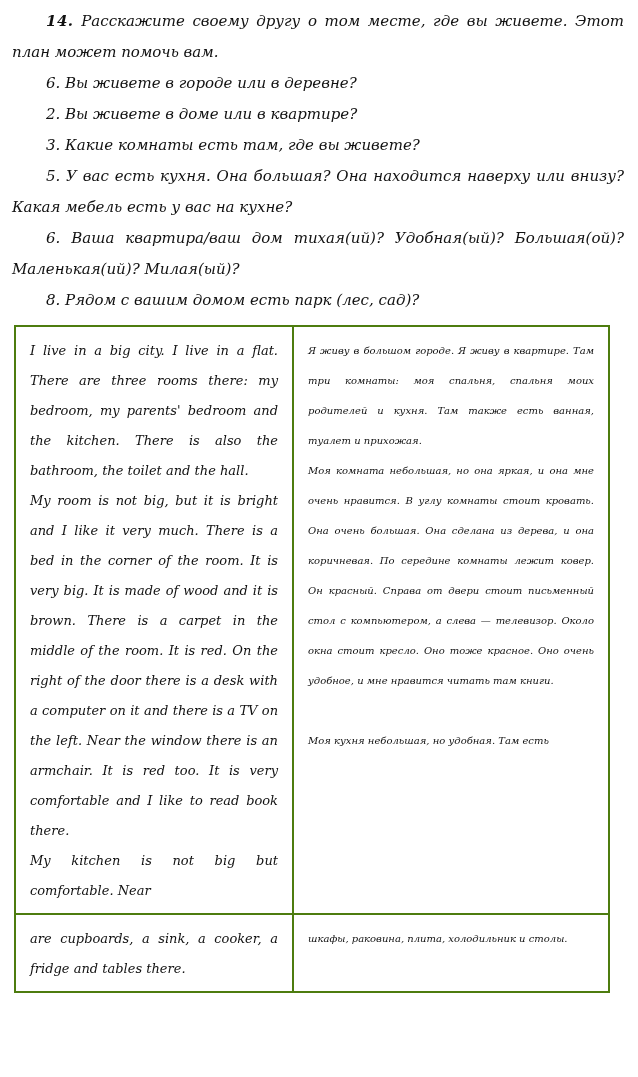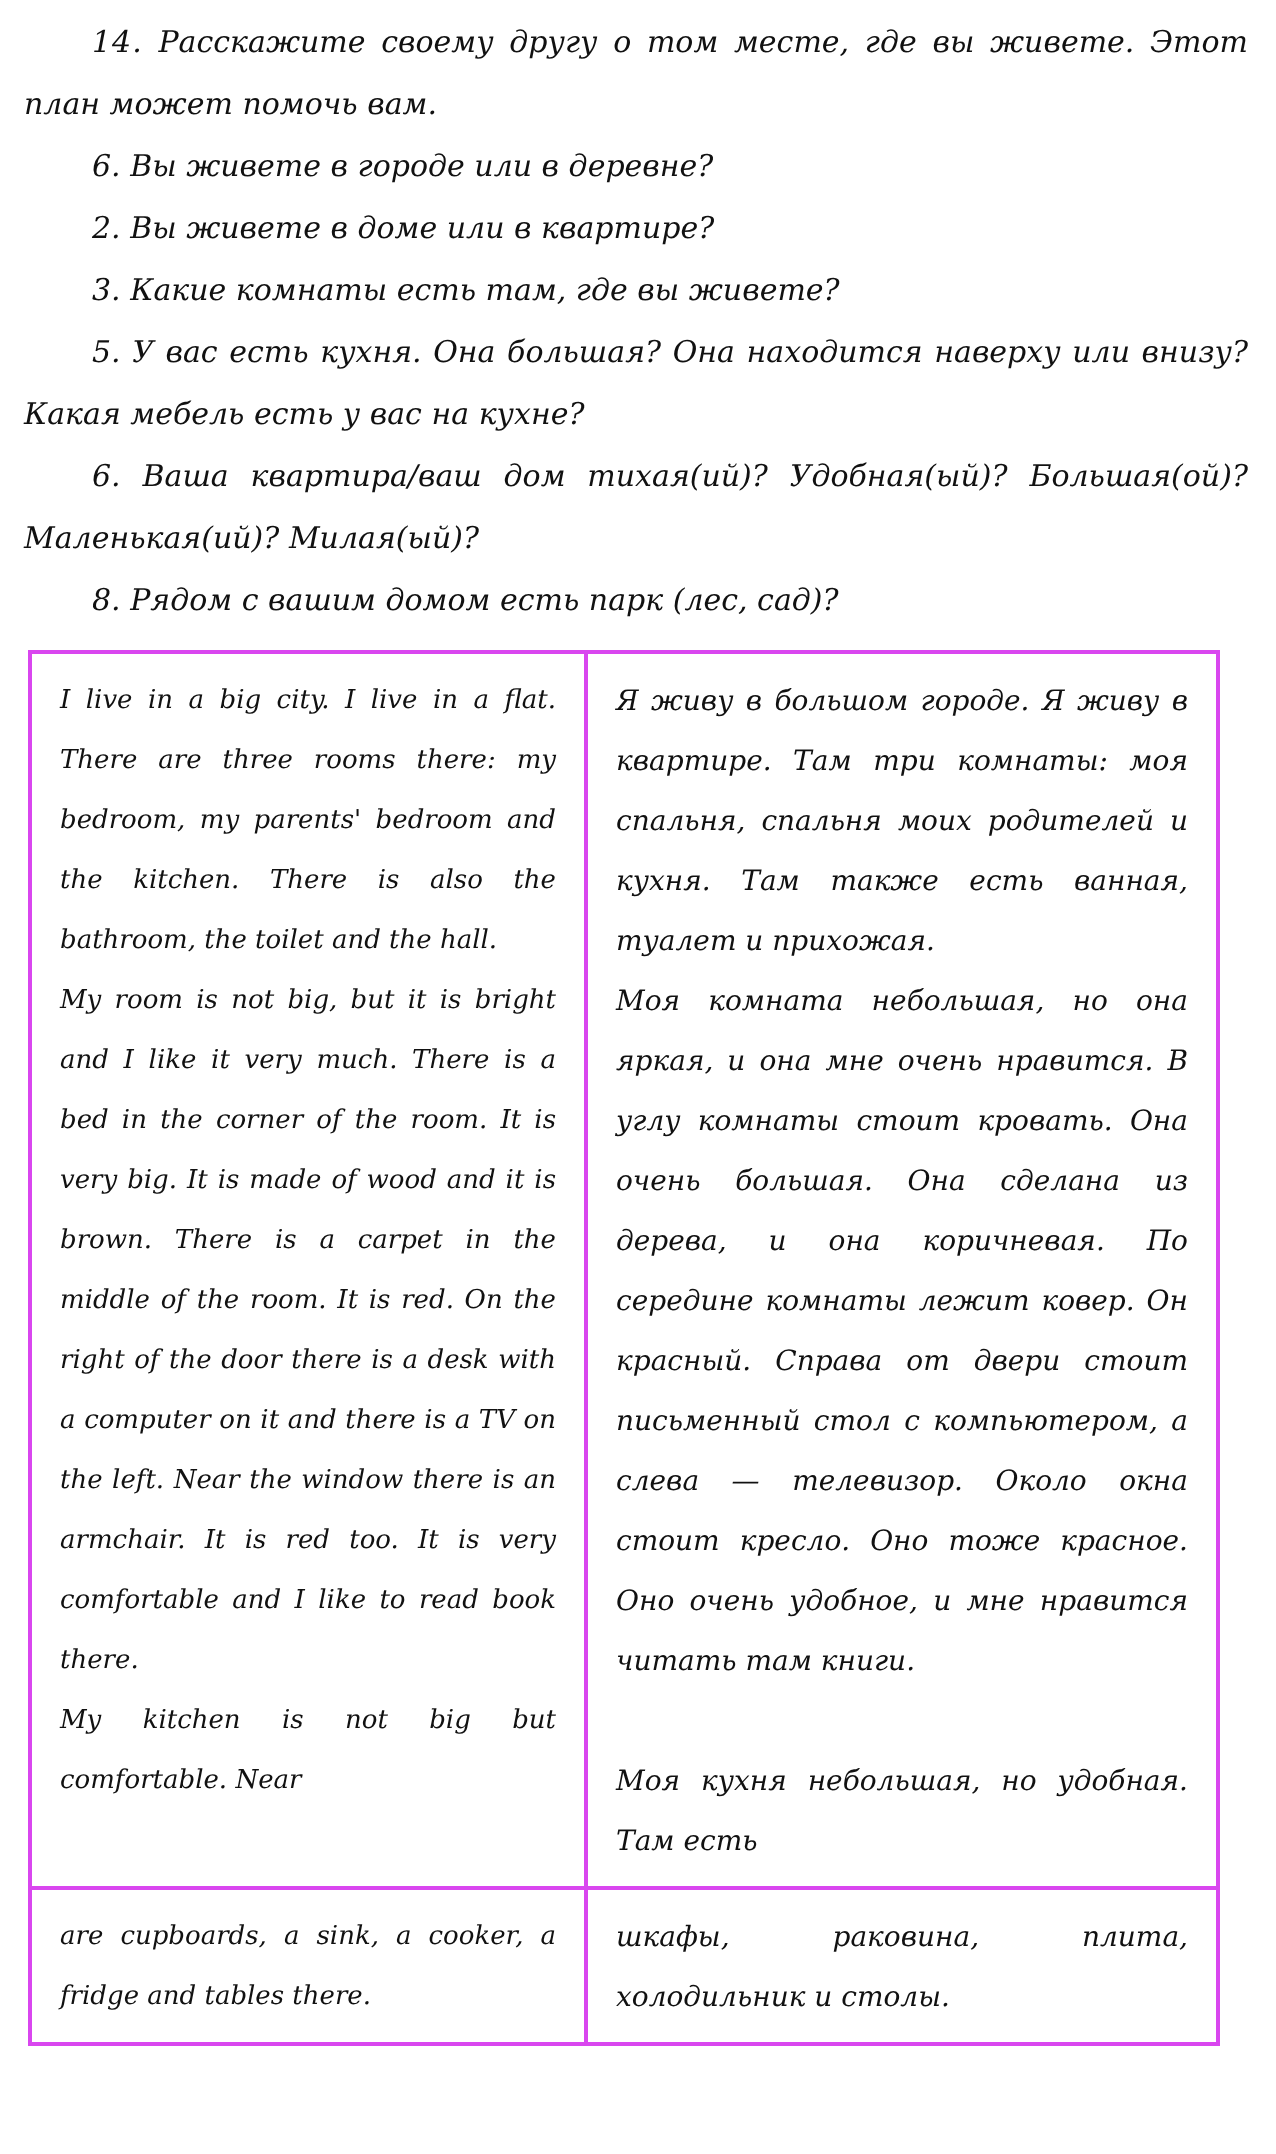--- a/index.html
+++ b/index.html
@@ -25,42 +25,42 @@
     padding: 6px 14px 0 12px;
   }
   .intro p {
     margin: 0;
     font-size: 15px;
     line-height: 31px;
     text-align: justify;
     text-indent: 34px;
   }
   .intro .task-number {
-    font-weight: normal;
+    font-weight: bold;
     letter-spacing: 0.5px;
   }
   table.ttable {
     border-collapse: collapse;
     table-layout: fixed;
     margin: 9px 0 0 14px;
     width: 586px;
   }
   table.ttable td {
-    border: 2px solid #d946ef;
+    border: 2px solid #4d7c0f;
     vertical-align: top;
     box-sizing: border-box;
     padding: 9px 14px 7px 14px;
   }
   td.cell-en {
     width: 278px;
     font-size: 13px;
   }
   td.cell-ru {
     width: 316px;
-    font-size: 14px;
+    font-size: 10px;
   }
   table.ttable p {
     margin: 0;
     line-height: 30px;
     text-align: justify;
   }
   .gap-before {
     margin-top: 30px !important;
   }
 </style>

